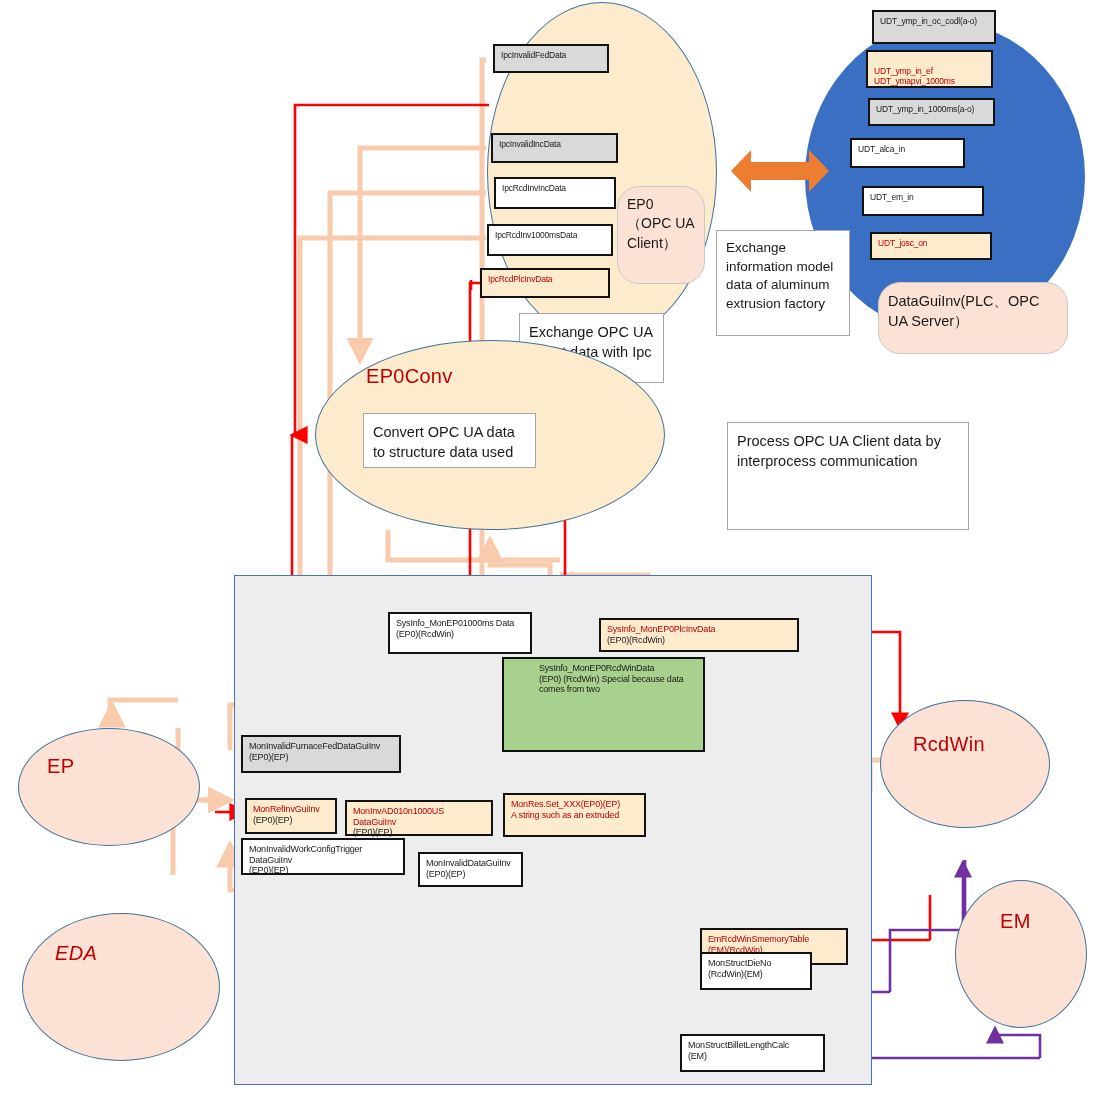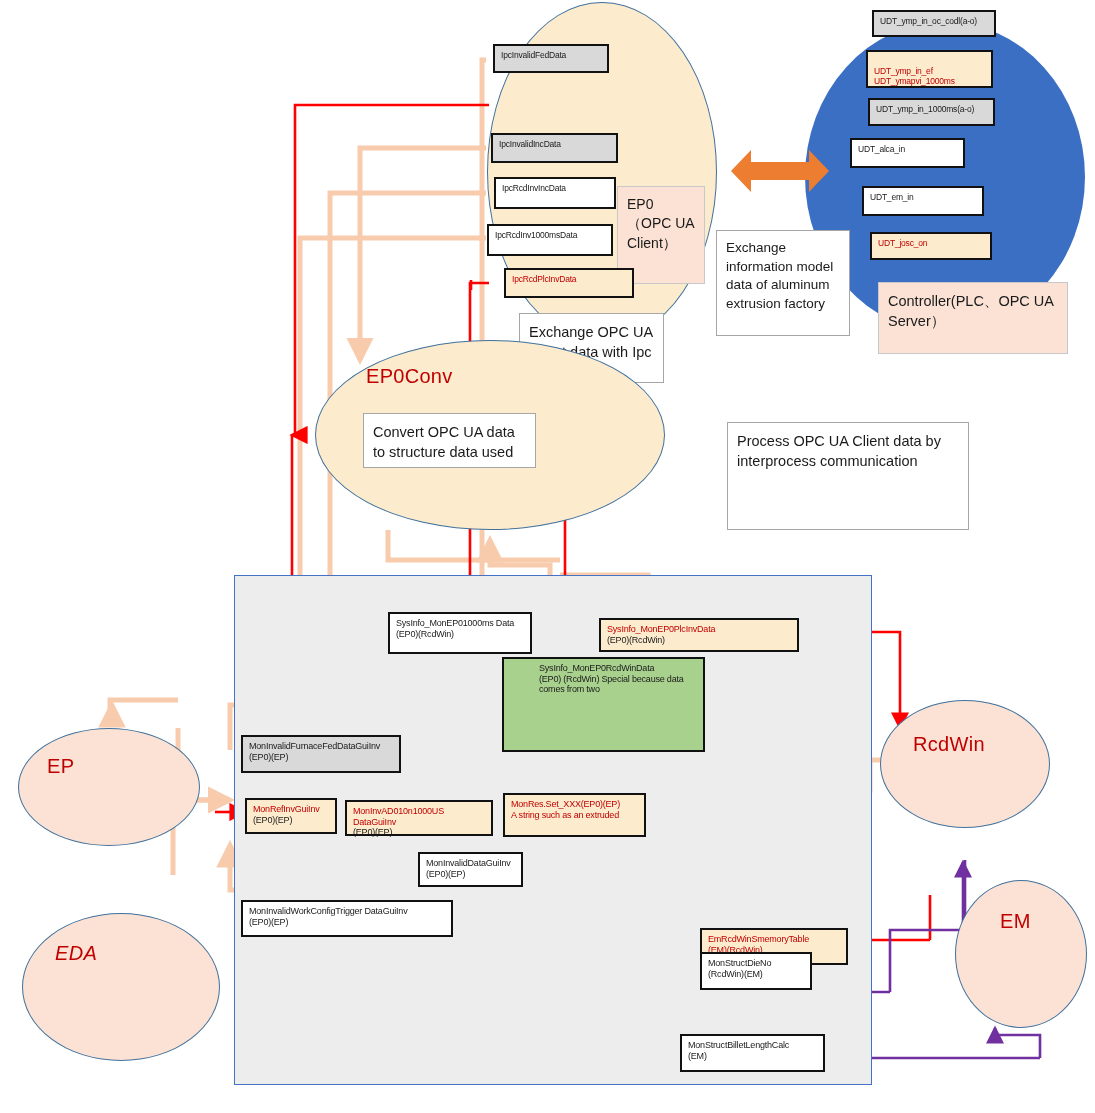--- a/index.html
+++ b/index.html
@@ -21,21 +21,21 @@
   .bx-white{background:#ffffff;color:#1a1a1a;}
   .bx-cream{background:#FCEBCD;color:#C00000;}
   .bx-green{background:#A9D18E;color:#1a1a1a;padding-left:35px;}
 
   .tiny{font-size:8.5px;letter-spacing:-.2px;}
   .tiny2{font-size:9px;letter-spacing:-.2px;}
 
   
   .note{border:1px solid #A6A6A6;background:#FFFFFF;color:#1a1a1a;
         font-size:14.5px;line-height:1.38;padding:8px 9px;box-sizing:border-box;}
-  .note.peach{background:#FBE2D5;border-color:#C8C8C8;}
+  .note.peach{background:#FBE2D5;border-color:#C8C8C8;border-radius:22px;}
 
   
   .container-rect{border:1.4px solid #4472C4;background:#EDEDED;}
 
   
   #wires{position:absolute;left:0;top:0;width:1095px;height:1113px;pointer-events:none;}
 
   .red-line{stroke:#FF0000;stroke-width:2.6;fill:none;}
   .peach-line{stroke:#F8CBAD;stroke-width:5;fill:none;}
   .purple-line{stroke:#7030A0;stroke-width:2.6;fill:none;}
@@ -103,42 +103,42 @@
 
     <path class="green-line" d="M660,648 L660,710 L500,710" marker-end="url(#ar-green)"></path>
   </svg>
 
   <div class="abs ellipse ell-blue" style="left:805px;top:22px;width:280px;height:310px;"></div>
 
   <svg class="abs" style="left:725px;top:140px;width:110px;height:62px;">
     <path d="M6,31 L26,10 L26,22 L84,22 L84,10 L104,31 L84,52 L84,40 L26,40 L26,52 Z" fill="#ED7D31"></path>
   </svg>
 
-  <div class="abs box bx-grey tiny" style="left:872px;top:10px;width:124px;height:27px;">
+  <div class="abs box bx-grey tiny" style="left:872px;top:10px;width:124px;height:34px;">
     <span>UDT_ymp_in_oc_codl(a-o)</span>
   </div>
   <div class="abs box bx-cream tiny" style="left:866px;top:50px;width:127px;height:38px;white-space:pre-line;">
     <span>UDT_ymp_in_ef
 UDT_ymapvi_1000ms</span>
   </div>
   <div class="abs box bx-grey tiny" style="left:868px;top:98px;width:127px;height:28px;">
     <span>UDT_ymp_in_1000ms(a-o)</span>
   </div>
   <div class="abs box bx-white tiny" style="left:850px;top:138px;width:115px;height:30px;">
     <span>UDT_alca_in</span>
   </div>
   <div class="abs box bx-white tiny" style="left:862px;top:186px;width:122px;height:30px;">
     <span>UDT_em_in</span>
   </div>
   <div class="abs box bx-cream tiny" style="left:870px;top:232px;width:122px;height:28px;">
     <span>UDT_josc_on</span>
   </div>
 
   <div class="abs note peach" style="left:878px;top:282px;width:190px;height:72px;">
-    <span>Controller(PLC、OPC UA  Server）</span>
+    <span>DataGuiInv(PLC、OPC UA  Server）</span>
   </div>
 
   <div class="abs note" style="left:716px;top:230px;width:134px;height:106px;font-size:13.5px;">
     <span>Exchange information model data of aluminum extrusion factory</span>
   </div>
 
   <div class="abs ellipse ell-cream" style="left:487px;top:2px;width:230px;height:340px;"></div>
 
   <div class="abs note peach" style="left:617px;top:186px;width:88px;height:98px;font-size:14px;">
     <span>EP0（OPC UA  Client）</span>
@@ -149,21 +149,21 @@
   </div>
   <div class="abs box bx-grey tiny" style="left:491px;top:133px;width:127px;height:30px;">
     <span>IpcInvalidIncData</span>
   </div>
   <div class="abs box bx-white tiny" style="left:494px;top:177px;width:122px;height:32px;">
     <span>IpcRcdInvIncData</span>
   </div>
   <div class="abs box bx-white tiny" style="left:487px;top:224px;width:126px;height:32px;">
     <span>IpcRcdInv1000msData</span>
   </div>
-  <div class="abs box bx-cream tiny" style="left:504px;top:268px;width:130px;height:30px;">
+  <div class="abs box bx-cream tiny" style="left:480px;top:268px;width:130px;height:30px;">
     <span>IpcRcdPlcInvData</span>
   </div>
 
   <div class="abs note" style="left:519px;top:313px;width:145px;height:70px;">
     <span>Exchange OPC UA Client data with Ipc</span>
   </div>
 
   <div class="abs ellipse ell-cream" style="left:315px;top:340px;width:350px;height:190px;"></div>
   <div class="ell-label" style="left:366px;top:365px;">
     <span>EP0Conv</span>
@@ -227,21 +227,21 @@
   <div class="abs box bx-cream tiny2" style="left:345px;top:800px;width:148px;height:36px;">
     <div>MonInvAD010n1000US DataGuiInv</div>
     <div style="color:#1a1a1a;">(EP0)(EP)</div>
   </div>
 
   <div class="abs box bx-cream tiny2" style="left:503px;top:793px;width:143px;height:44px;">
     <div>MonRes.Set_XXX(EP0)(EP)</div>
     <div>A string such as an extruded</div>
   </div>
 
-  <div class="abs box bx-white tiny2" style="left:241px;top:900px;width:212px;height:37px;">
+  <div class="abs box bx-white tiny2" style="left:241px;top:838px;width:164px;height:37px;">
     <div>MonInvalidWorkConfigTrigger DataGuiInv</div>
     <div>(EP0)(EP)</div>
   </div>
 
   <div class="abs box bx-white tiny2" style="left:418px;top:852px;width:105px;height:35px;">
     <div>MonInvalidDataGuiInv</div>
     <div>(EP0)(EP)</div>
   </div>
 
   <div class="abs box bx-cream tiny2" style="left:700px;top:928px;width:148px;height:37px;">

